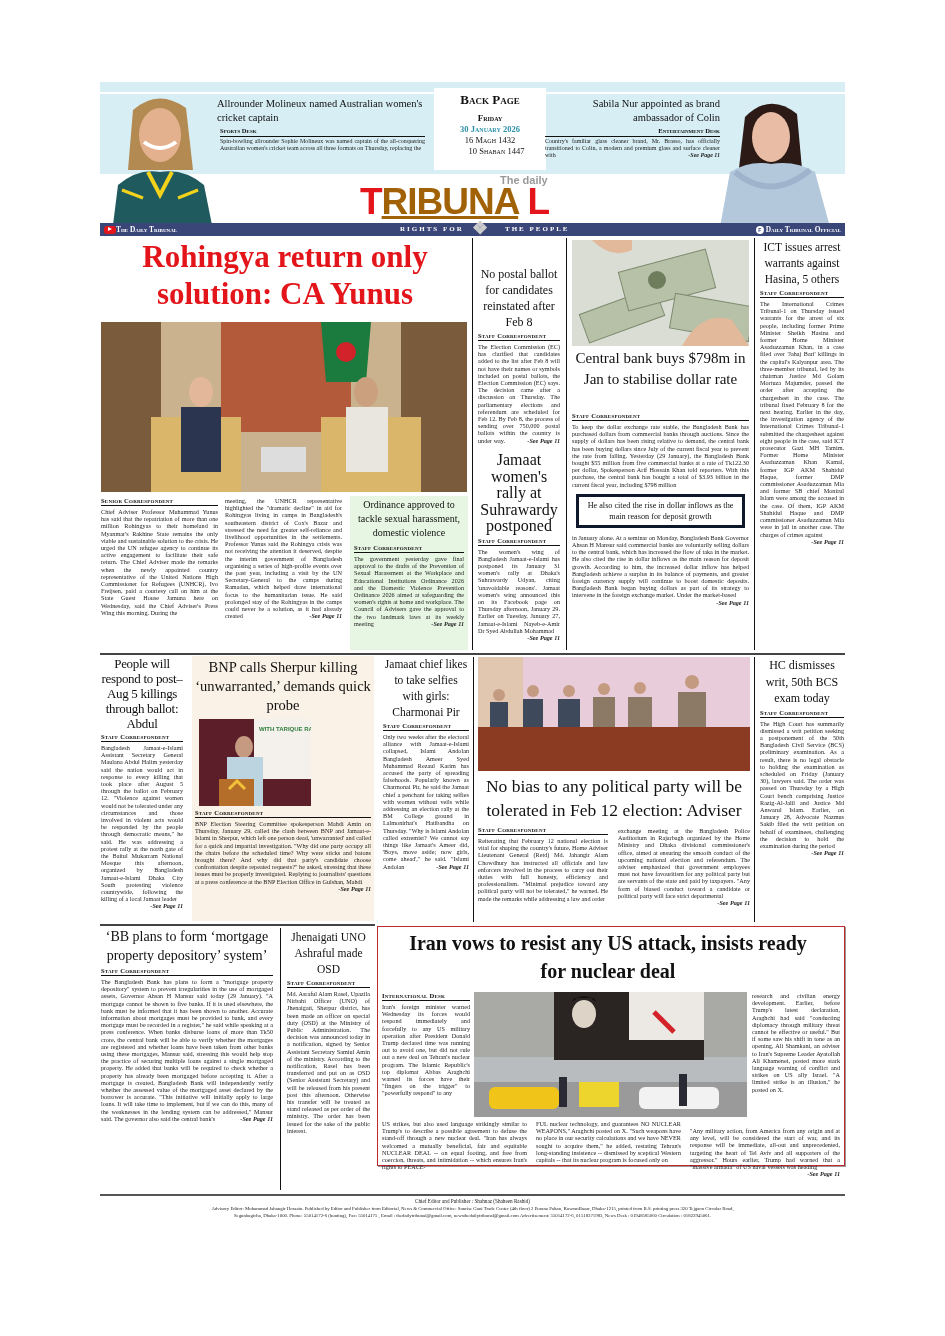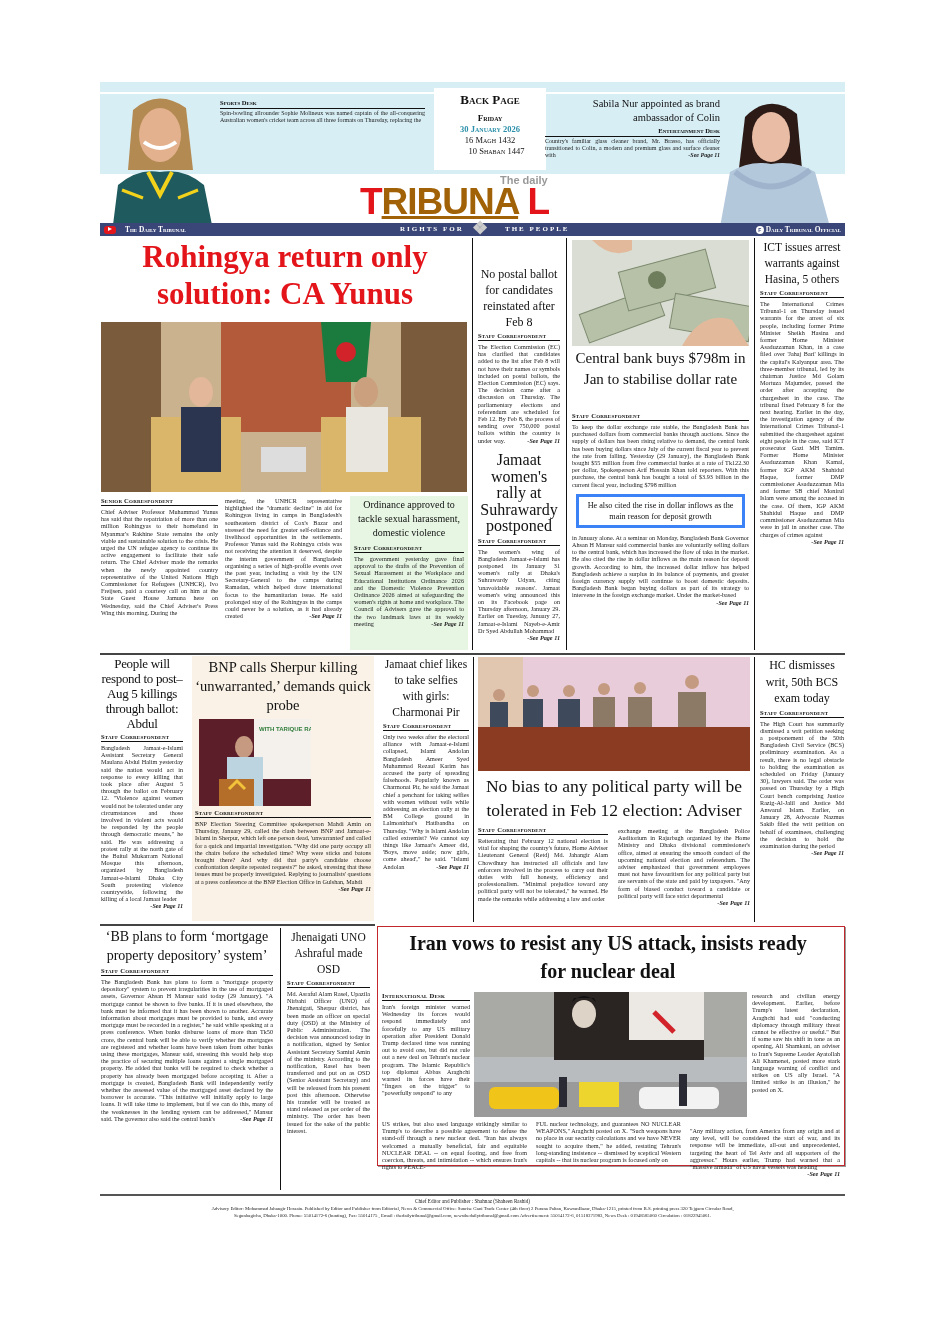--- a/index.html
+++ b/index.html
@@ -34,20 +34,21 @@
       <ellipse cx="52" cy="45" rx="21" ry="27" fill="#e4b18e"></ellipse>
       <path d="M36 52 Q52 64 68 52" stroke="#fff" stroke-width="4" fill="none"></path>
       <path d="M5 135 L10 95 Q30 78 52 82 Q76 78 96 95 L104 135 Z" fill="#1e5a5e"></path>
       <path d="M40 82 L52 105 L64 82" stroke="#f3d21b" stroke-width="4" fill="none"></path>
       <path d="M14 100 L35 108" stroke="#f3d21b" stroke-width="3"></path>
       <path d="M90 100 L70 108" stroke="#f3d21b" stroke-width="3"></path>
     </svg>
   </div>
 
   <div class="abs" style="left:115px;top:15px;width:210px;">
+    <div class="hl" style="font-size:10.5px;text-align:left;line-height:14px;padding-left:2px;">Allrounder Molineux named Australian women's cricket captain</div>
     <div style="font-size:6.6px;font-weight:bold;font-variant:small-caps;margin:2px 0 2px 5px;">Sports Desk</div>
     <div style="border-top:1.2px solid #111;margin:0 0 1px 5px;"></div>
     <div class="txt" style="padding-left:5px;font-size:6px;line-height:6.8px;">Spin-bowling allrounder Sophie Molineux was named captain of the all-conquering Australian women's cricket team across all three formats on Thursday, replacing the</div>
   </div>
 
   <div class="datebox">
     <div style="font-size:13px;font-weight:bold;font-variant:small-caps;margin-top:4px;">Back Page</div>
     <div style="font-size:9px;font-weight:bold;font-variant:small-caps;margin-top:5px;">Friday</div>
     <div style="font-size:8.5px;font-weight:bold;font-variant:small-caps;color:#2a8fa8;margin-top:1px;">30 January 2026</div>
     <div style="font-size:8.5px;font-variant:small-caps;margin-top:1px;">16 Magh 1432</div>
@@ -72,21 +73,21 @@
       <path d="M30 80 Q66 110 105 78" stroke="#9fb4cc" stroke-width="6" fill="none"></path>
     </svg>
   </div>
 
   <div class="abs" style="left:400px;top:92px;font-family:'Liberation Sans',sans-serif;font-size:11px;font-weight:bold;color:#999;">The daily</div>
   <div class="abs" style="left:260px;top:100px;font-family:'Liberation Sans',sans-serif;font-size:37px;font-weight:900;letter-spacing:-1px;line-height:40px;">
     <span style="color:#e3151a;">T</span><span style="color:#a16207;text-decoration:underline;">RIBUNA</span>
   <span style="color: rgb(227, 21, 26);">L</span></div>
 
   <div class="navbar">
-    <span class="abs" style="left:4px;top:2px;display:flex;align-items:center;gap:9px;">
+    <span class="abs" style="left:4px;top:2px;display:flex;align-items:center;gap:0;">
       <span style="display:inline-block;width:12px;height:8px;background:#e3151a;border-radius:3px;position:relative;">
           <span style="position:absolute;left:4px;top:1.5px;border-left:4px solid #fff;border-top:2.5px solid transparent;border-bottom:2.5px solid transparent;"></span>
         </span>
       <span>The Daily Tribunal</span>
     </span>
     <span class="abs" style="left:300px;top:2px;letter-spacing:2px;font-size:7px;">RIGHTS FOR</span>
     <span class="abs" style="left:372px;top:-6px;font-size:18px;color:#ccc;">❖</span>
     <span class="abs" style="left:405px;top:2px;letter-spacing:2px;font-size:7px;">THE PEOPLE</span>
     <span class="abs" style="right:4px;top:2px;display:flex;align-items:center;gap:2px;">
       <span style="display:inline-block;width:8px;height:8px;background:#fff;color:#3a4678;border-radius:50%;font-size:7px;line-height:8px;text-align:center;font-family:'Liberation Sans',sans-serif;">f</span>
@@ -153,21 +154,21 @@
       </g>
       <circle cx="85" cy="40" r="9" fill="#6e7d5c"></circle>
       <path d="M20 0 Q40 20 60 10 L60 0 Z" fill="#e3b99b"></path>
       <path d="M110 106 Q130 70 160 80 L177 106 Z" fill="#e3b99b"></path>
     </svg>
   </div>
   <div class="abs hl" style="left:472px;top:266px;width:177px;font-size:15px;line-height:21px;">Central bank buys $798m in Jan to stabilise dollar rate</div>
   <div class="abs" style="left:472px;top:330px;width:177px;">
     <div class="byline">Staff Correspondent</div>
     <div class="txt">To keep the dollar exchange rate stable, the Bangladesh Bank has purchased dollars from commercial banks through auctions. Since the supply of dollars has been rising relative to demand, the central bank has been buying dollars since July of the current fiscal year to prevent the rate from falling. Yesterday (29 January), the Bangladesh Bank bought $55 million from five commercial banks at a rate of Tk122.30 per dollar, Spokesperson Arif Hossain Khan told reporters. With this purchase, the central bank has bought a total of $3.93 billion in the current fiscal year, including $798 million</div>
-    <div style="margin:6px 4px;border:3px solid #3b82f6;padding:3px;">
+    <div style="margin:6px 4px;border:3px solid #0f172a;padding:3px;">
       <div class="hl" style="font-size:8.2px;line-height:11px;">He also cited the rise in dollar inflows as the main reason for deposit growth</div>
     </div>
     <div class="txt"><span>in January alone. At a seminar on Monday, Bangladesh Bank Governor Ahsan H Mansur said commercial banks are voluntarily selling dollars to the central bank, which has increased the flow of taka in the market. He also cited the rise in dollar inflows as the main reason for deposit growth. According to him, the increased dollar inflow has helped Bangladesh achieve a surplus in its balance of payments, and greater foreign currency supply will continue to boost domestic deposits. Bangladesh Bank began buying dollars as part of its strategy to intervene in the foreign exchange market. Under the market-based</span> <span class="see">-See Page 11</span></div>
   </div>
 
   <div class="rule-v" style="left:654px;top:156px;height:412px;"></div>
 
   <div class="abs" style="left:660px;top:157px;width:84px;">
     <div class="hl" style="font-size:11.5px;line-height:16px;">ICT issues arrest warrants against Hasina, 5 others</div>
     <div class="byline" style="margin-top:2px;">Staff Correspondent</div>

